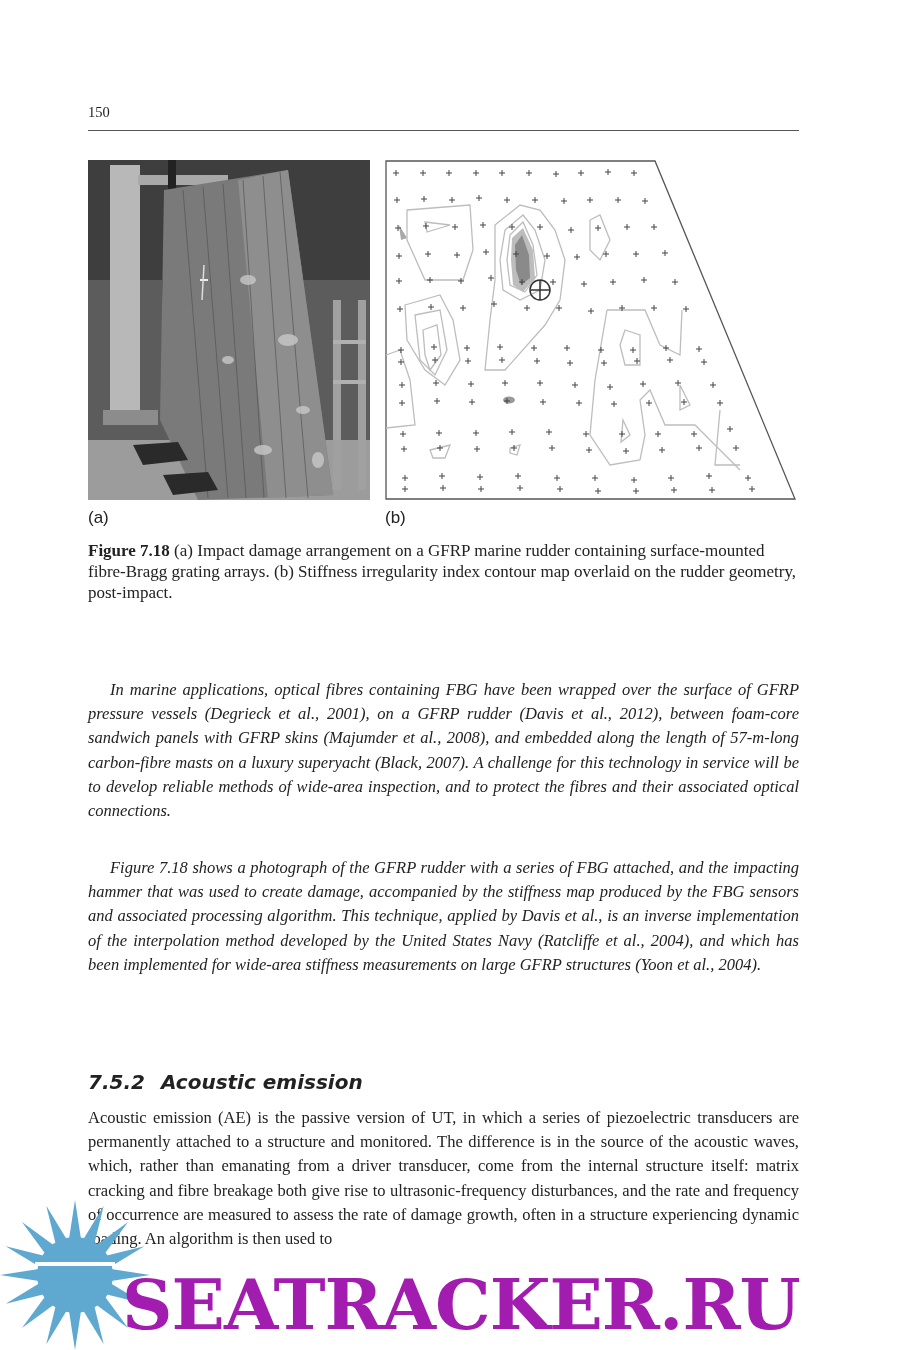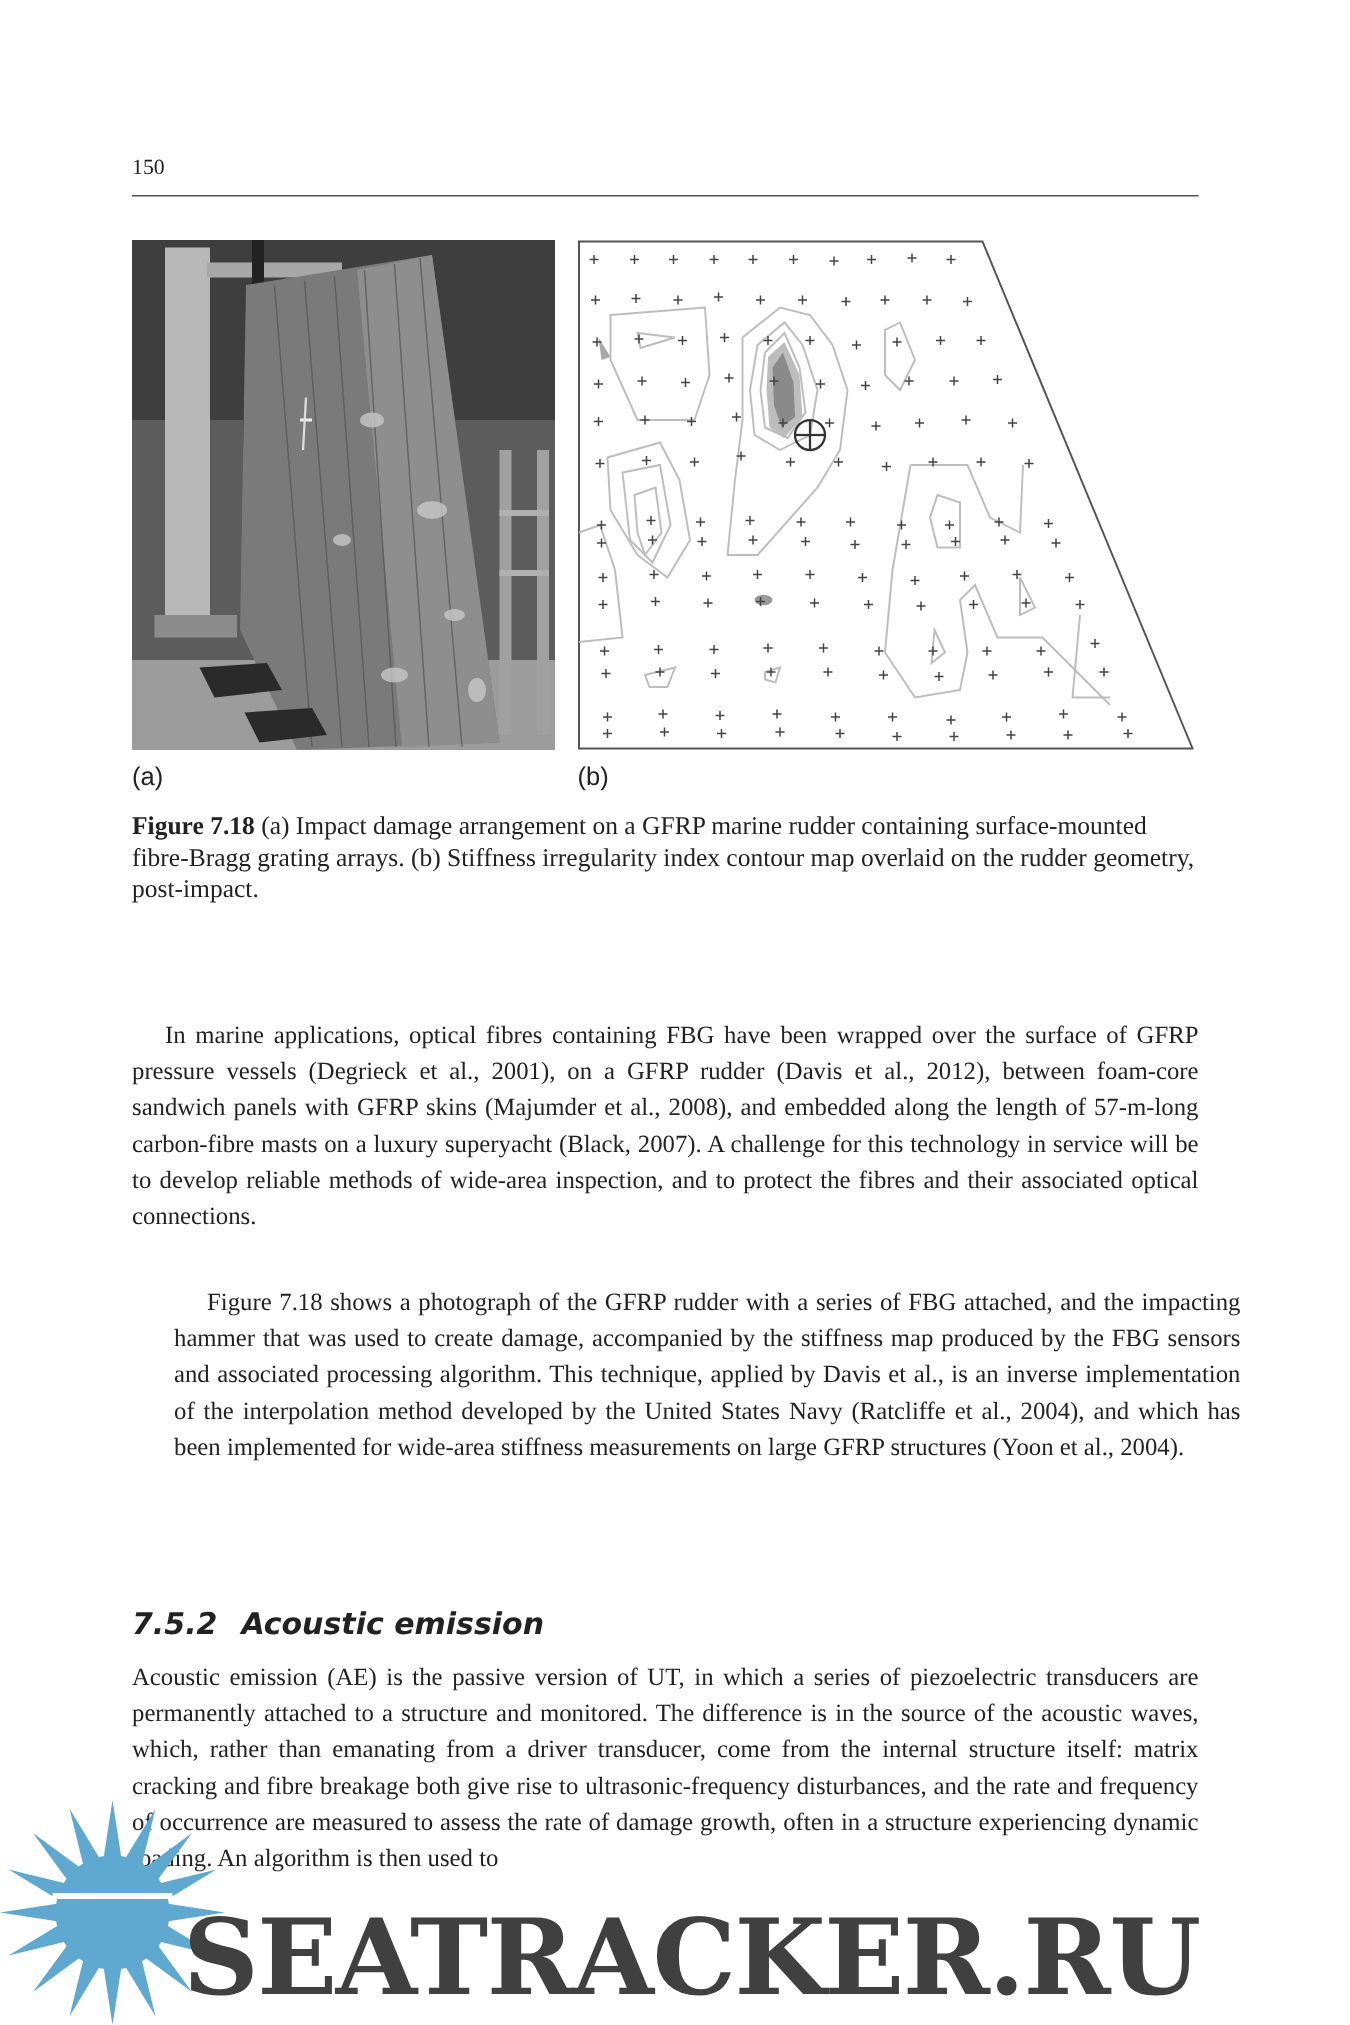--- a/index.html
+++ b/index.html
@@ -12,27 +12,27 @@
          background:linear-gradient(90deg,#6d6d6d 0%,#9a9a9a 8%,#4a4a4a 18%,#7a7a7a 28%,#6a6a6a 45%,#8a8a8a 60%,#777 80%,#3a3a3a 88%,#b0b0b0 100%);
          overflow:hidden; }
   .fig-a svg { position:absolute; left:0; top:0; }
   .fig-b { position:absolute; left:385px; top:160px; width:412px; height:340px; }
   .panel-label { position:absolute; top:508px; font-family:"Liberation Sans", sans-serif; font-size:17px; }
   .caption { position:absolute; left:88px; top:540px; width:711px; font-size:17px; line-height:21px; }
   .caption b { font-weight:bold; }
   .body-text { position:absolute; left:88px; width:711px; font-size:16.5px; line-height:24.2px;
          text-align:justify; }
   .body-text p { margin:0; text-indent:0; }
-  .body-text p.indent { text-indent:22px; }
+  .body-text p.indent { text-indent:22px;font-style:italic; }
   .section-heading { position:absolute; left:88px; top:1070px; font-family:"DejaVu Sans", sans-serif;
          font-style:italic; font-size:20px; font-weight:600; }
   .section-heading .num { margin-right:16px; }
   .watermark { position:absolute; left:0; top:1275px; width:900px; height:75px; }
   .watermark-text { position:absolute; left:122px; top:1265px; font-family:"DejaVu Serif", serif;
-         font-weight:bold; font-size:70px; color:#404040; letter-spacing:-1px; line-height:80px; }
+         font-weight:bold; font-size:70px; color:#a21caf; letter-spacing:-1px; line-height:80px; }
 </style>
 </head>
 <body>
 
 <div class="running-head">
   <span>150</span>
 </div>
 <div class="head-rule"></div>
 
 <div class="fig-a">
@@ -138,21 +138,21 @@
 <span class="panel-label" style="left:385px;">(b)</span>
 
 <div class="caption">
   <b>Figure 7.18</b><span> (a) Impact damage arrangement on a GFRP marine rudder containing surface-mounted fibre-Bragg grating arrays. (b) Stiffness irregularity index contour map overlaid on the rudder geometry, post-impact.</span><br>
 </div>
 
 <div class="body-text" style="top:678px;">
   <p class="indent">In marine applications, optical fibres containing FBG have been wrapped over the surface of GFRP pressure vessels (Degrieck et al., 2001), on a GFRP rudder (Davis et al., 2012), between foam-core sandwich panels with GFRP skins (Majumder et al., 2008), and embedded along the length of 57-m-long carbon-fibre masts on a luxury superyacht (Black, 2007). A challenge for this technology in service will be to develop reliable methods of wide-area inspection, and to protect the fibres and their associated optical connections.</p>
 </div>
 
-<div class="body-text" style="top:856px;margin-left:28px;">
+<div class="body-text" style="top:856px;">
   <p class="indent">Figure 7.18 shows a photograph of the GFRP rudder with a series of FBG attached, and the impacting hammer that was used to create damage, accompanied by the stiffness map produced by the FBG sensors and associated processing algorithm. This technique, applied by Davis et al., is an inverse implementation of the interpolation method developed by the United States Navy (Ratcliffe et al., 2004), and which has been implemented for wide-area stiffness measurements on large GFRP structures (Yoon et al., 2004).</p>
 </div>
 
 <div class="section-heading">
   <span class="num">7.5.2</span><span>Acoustic emission</span>
 </div>
 
 <div class="body-text" style="top:1106px;">
   <p>Acoustic emission (AE) is the passive version of UT, in which a series of piezoelectric transducers are permanently attached to a structure and monitored. The difference is in the source of the acoustic waves, which, rather than emanating from a driver transducer, come from the internal structure itself: matrix cracking and fibre breakage both give rise to ultrasonic-frequency disturbances, and the rate and frequency of occurrence are measured to assess the rate of damage growth, often in a structure experiencing dynamic loading. An algorithm is then used to</p>
 </div>

